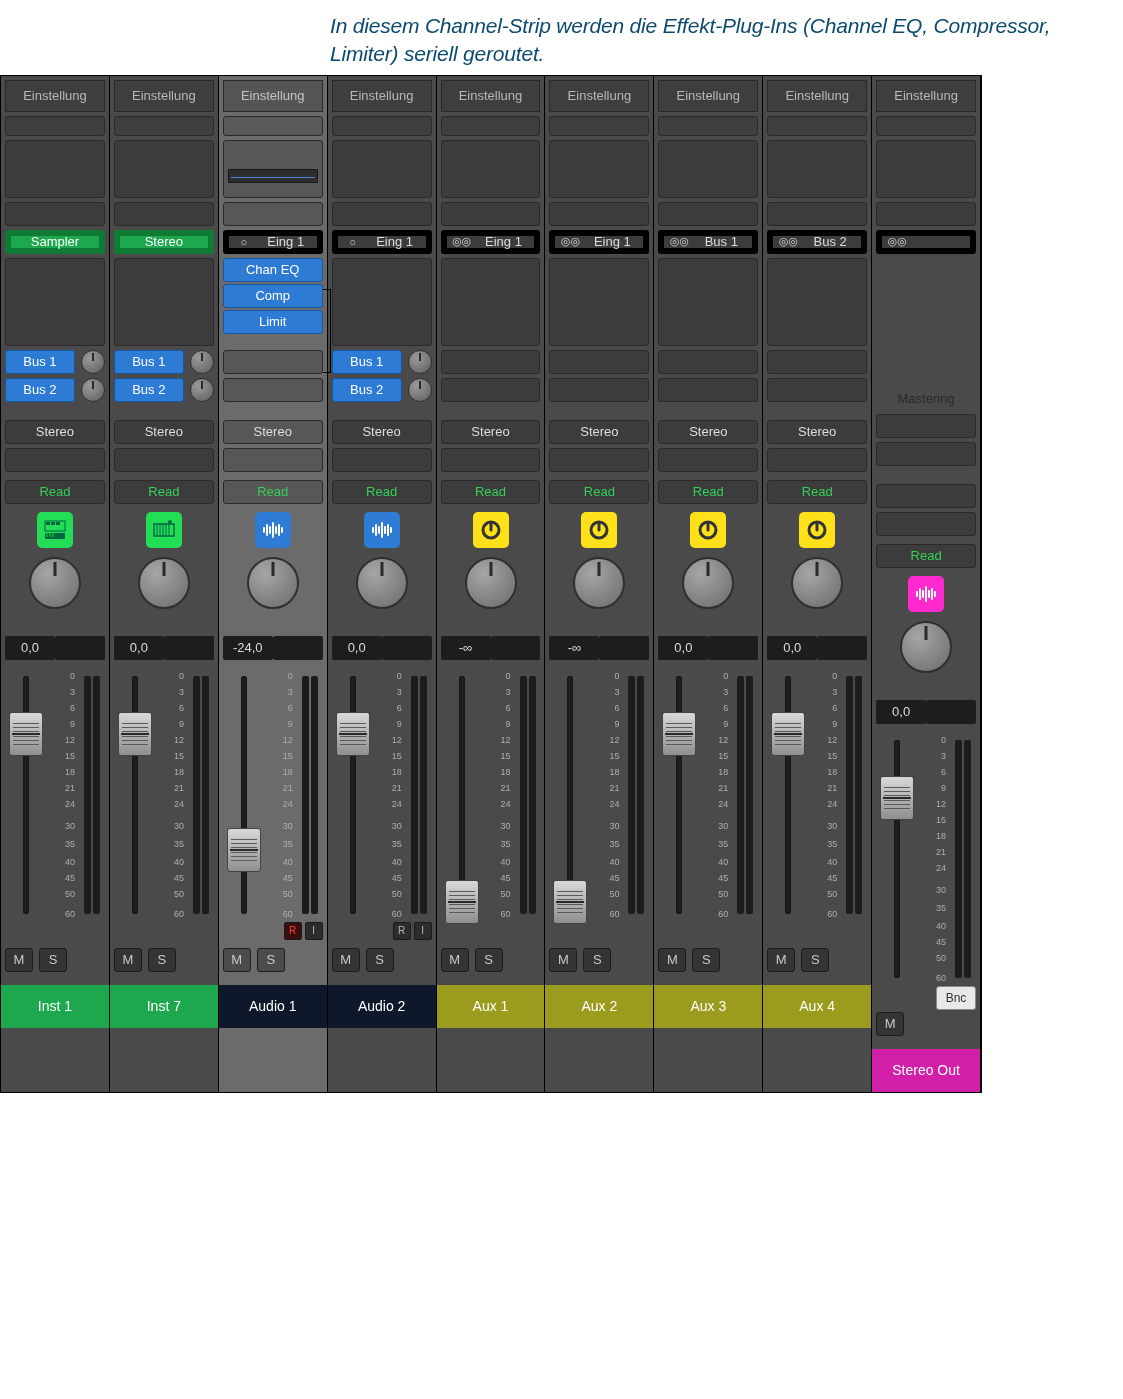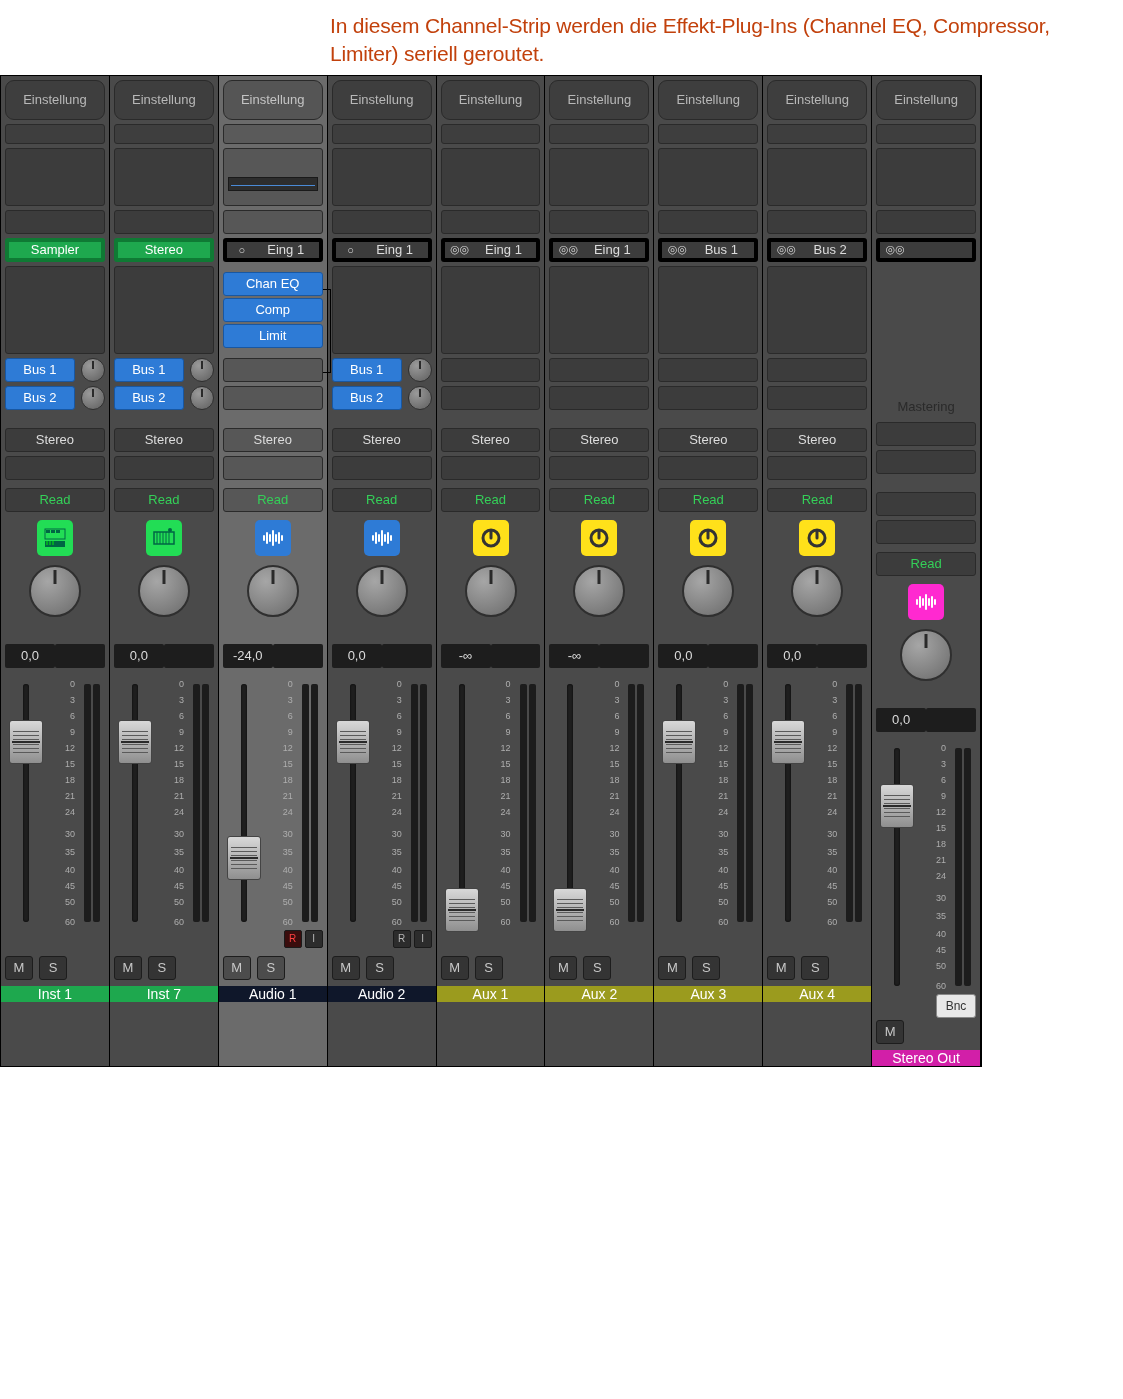--- a/index.html
+++ b/index.html
@@ -1,38 +1,38 @@
 <!DOCTYPE html>
 <html><head>
 <meta charset="utf-8">
 <style>
   * { box-sizing: border-box; margin: 0; padding: 0; }
   body { background: #fff; font-family: -apple-system, "Helvetica Neue", Arial, sans-serif; font-size: 14px; }
-  .annotation { padding: 12px 0 6px 330px; font-size: 21px; line-height: 1.35; letter-spacing: -0.2px; color: #c2410c; }
+  .annotation { padding: 12px 0 6px 330px; font-size: 21px; line-height: 1.35; letter-spacing: -0.2px; color: #0c4a6e; font-style: italic; }
   .annotation-line { position: absolute; left: 327px; top: 90px; width: 1px; height: 310px; background: #000; z-index: 5; }
   .mixer { position: relative; display: flex; background: #4a4a4a; border: 1px solid #000; width: 982px; }
   .strip { width: 109px; border-right: 1px solid #000; position: relative; background: #4a4a4a; }
   .strip.selected { background: #6b6b6b; }
-  .setting { height: 40px; background: #3e3e3e; color: #b8b8b8; font-size: 13px; border: 1px solid #2a2a2a; border-radius: 9px; margin: 4px 4px 0 4px; padding: 0; display:flex; align-items:center; justify-content:center; }
+  .setting { height: 32px; background: #3e3e3e; color: #b8b8b8; font-size: 13px; border: 1px solid #2a2a2a; border-radius: 0; margin: 4px 4px 0 4px; padding: 0; display:flex; align-items:center; justify-content:center; }
   .strip.selected .setting { background: #555; color: #c4c4c4; }
   .gain-slot { height: 20px; margin: 4px 4px 0 4px; background: #3e3e3e; border: 1px solid #2a2a2a; border-radius: 3px; }
   .strip.selected .gain-slot { background: #5a5a5a; }
   .eq-thumb { height: 58px; margin: 4px 4px 0 4px; background: #3c3c3c; border-radius: 3px; border:1px solid #2a2a2a; position:relative; }
   .strip.selected .eq-thumb { background: #575757; }
   .eq-curve { position:absolute; left:4px; right:4px; top:28px; height:14px; background:#2d2d2d; border:1px solid #1a1a1a; }
   .eq-curve::after { content:""; position:absolute; left:2px; right:2px; top:7px; height:1px; background:#4a8ad6; }
   .midifx-slot { height: 24px; margin: 4px 4px 0 4px; background:#3c3c3c; border-radius:3px; border:1px solid #2a2a2a; }
   .strip.selected .midifx-slot { background:#575757; }
-  .inst-slot { height: 24px; margin: 4px 4px 0 4px; border-radius:3px; display:flex; align-items:center; justify-content:center; font-size:13px; color:#fff; background:#3c3c3c; border:4px solid #000000; }
+  .inst-slot { height: 24px; margin: 4px 4px 0 4px; border-radius:3px; display:flex; align-items:center; justify-content:center; font-size:13px; color:#fff; background:#3c3c3c; border:6px solid #000000; }
   .inst-green { background:#1ea84e; border-color:#0f7a34; color:#fff; }
   .input-slot { display:flex; align-items:center; gap:4px; padding:0 4px; }
   .input-slot .ic { width:22px; height:20px; display:flex; align-items:center; justify-content:center; font-size:11px; color:#ddd; }
   .input-slot .lbl { flex:1; text-align:center; font-size:13px; color:#ddd; }
   .plugins { margin: 4px 4px 0 4px; height: 88px; display:flex; flex-direction:column; gap:2px; }
-  .strip.selected .plugins { background: transparent; justify-content: center; }
+  .strip.selected .plugins { background: transparent; }
   .plugin { height: 24px; background:#2e7bd6; color:#fff; font-size:13px; border-radius:3px; display:flex; align-items:center; justify-content:center; border:1px solid #1857a2; }
   .plugins-placeholder { height:88px; margin:4px 4px 0 4px; background:#3c3c3c; border-radius:3px; border:1px solid #2a2a2a; }
   .mastering-lbl { height:22px; margin-top:68px; font-size:13px; color:#2a2a2a; display:flex; align-items:center; justify-content:center; }
   .sends { margin:4px 4px 0 4px; height:58px; display:flex; flex-direction:column; gap:4px; }
   .send-row { display:flex; gap:6px; align-items:center; height:24px; }
   .send-btn { flex:1; height:24px; background:#2e7bd6; color:#fff; font-size:13px; border-radius:3px; display:flex; align-items:center; justify-content:center; border:1px solid #1857a2; }
   .send-knob { width:24px; height:24px; border-radius:50%; background:radial-gradient(circle at 35% 30%, #9a9a9a, #5e5e5e); border:1px solid #2f2f2f; position:relative; }
   .send-knob::after { content:""; position:absolute; left:50%; top:2px; width:2px; height:8px; background:#2a2a2a; transform:translateX(-50%); }
   .send-empty { height:24px; background:#3c3c3c; border-radius:3px; border:1px solid #2a2a2a; }
   .strip.selected .send-empty { background:#575757; }
@@ -67,21 +67,21 @@
   .scale div { position:absolute; right:0; transform:translateY(-50%); }
   .meter { flex:1; height:250px; display:flex; gap:2px; justify-content:center; }
   .meter-bar { width:7px; height:238px; margin-top:6px; background:#1c1c1c; border-radius:2px; position:relative; }
   .ri-row { height:20px; margin:2px 4px 0 4px; display:flex; justify-content:flex-end; gap:3px; }
   .ri-btn { width:18px; height:18px; background:#2c2c2c; color:#b5b5b5; font-size:10px; display:flex; align-items:center; justify-content:center; border-radius:2px; border:1px solid #1a1a1a; }
   .ri-btn.rec { background:#3a0d0d; color:#ff4040; }
   .ms-row { height:26px; margin:6px 4px 0 4px; display:flex; gap:6px; }
   .ms-btn { width:28px; height:24px; background:#343434; color:#c8c8c8; font-size:13px; display:flex; align-items:center; justify-content:center; border-radius:3px; border:1px solid #1d1d1d; }
   .strip.selected .ms-btn { background:#4c4c4c; }
   .bnc-btn { margin-left:auto; width:40px; height:24px; background:#e8e8e8; color:#333; font-size:12px; display:flex; align-items:center; justify-content:center; border-radius:3px; border:1px solid #888; }
-  .name-row { height:16px; color:#fff; font-size:14px; display:flex; align-items:center; justify-content:center; margin-top:4px; }
+  .name-row { height:43px; color:#fff; font-size:14px; display:flex; align-items:center; justify-content:center; margin-top:11px; }
   .nm-green { background:#1ea84e; }
   .nm-blue { background:#0f172a; }
   .nm-olive { background:#9b9b1e; }
   .nm-pink { background:#d21fa8; }
   .bracket { position:absolute; left:323px; top:214px; width:8px; height:84px; border-right:1px solid #000; border-top:1px solid #000; border-bottom:1px solid #000; z-index:5; }
 </style>
 </head>
 <body>
 
 <div class="annotation">In diesem Channel-Strip werden die Effekt-Plug-Ins (Channel EQ, Compressor, Limiter) seriell geroutet.</div>

